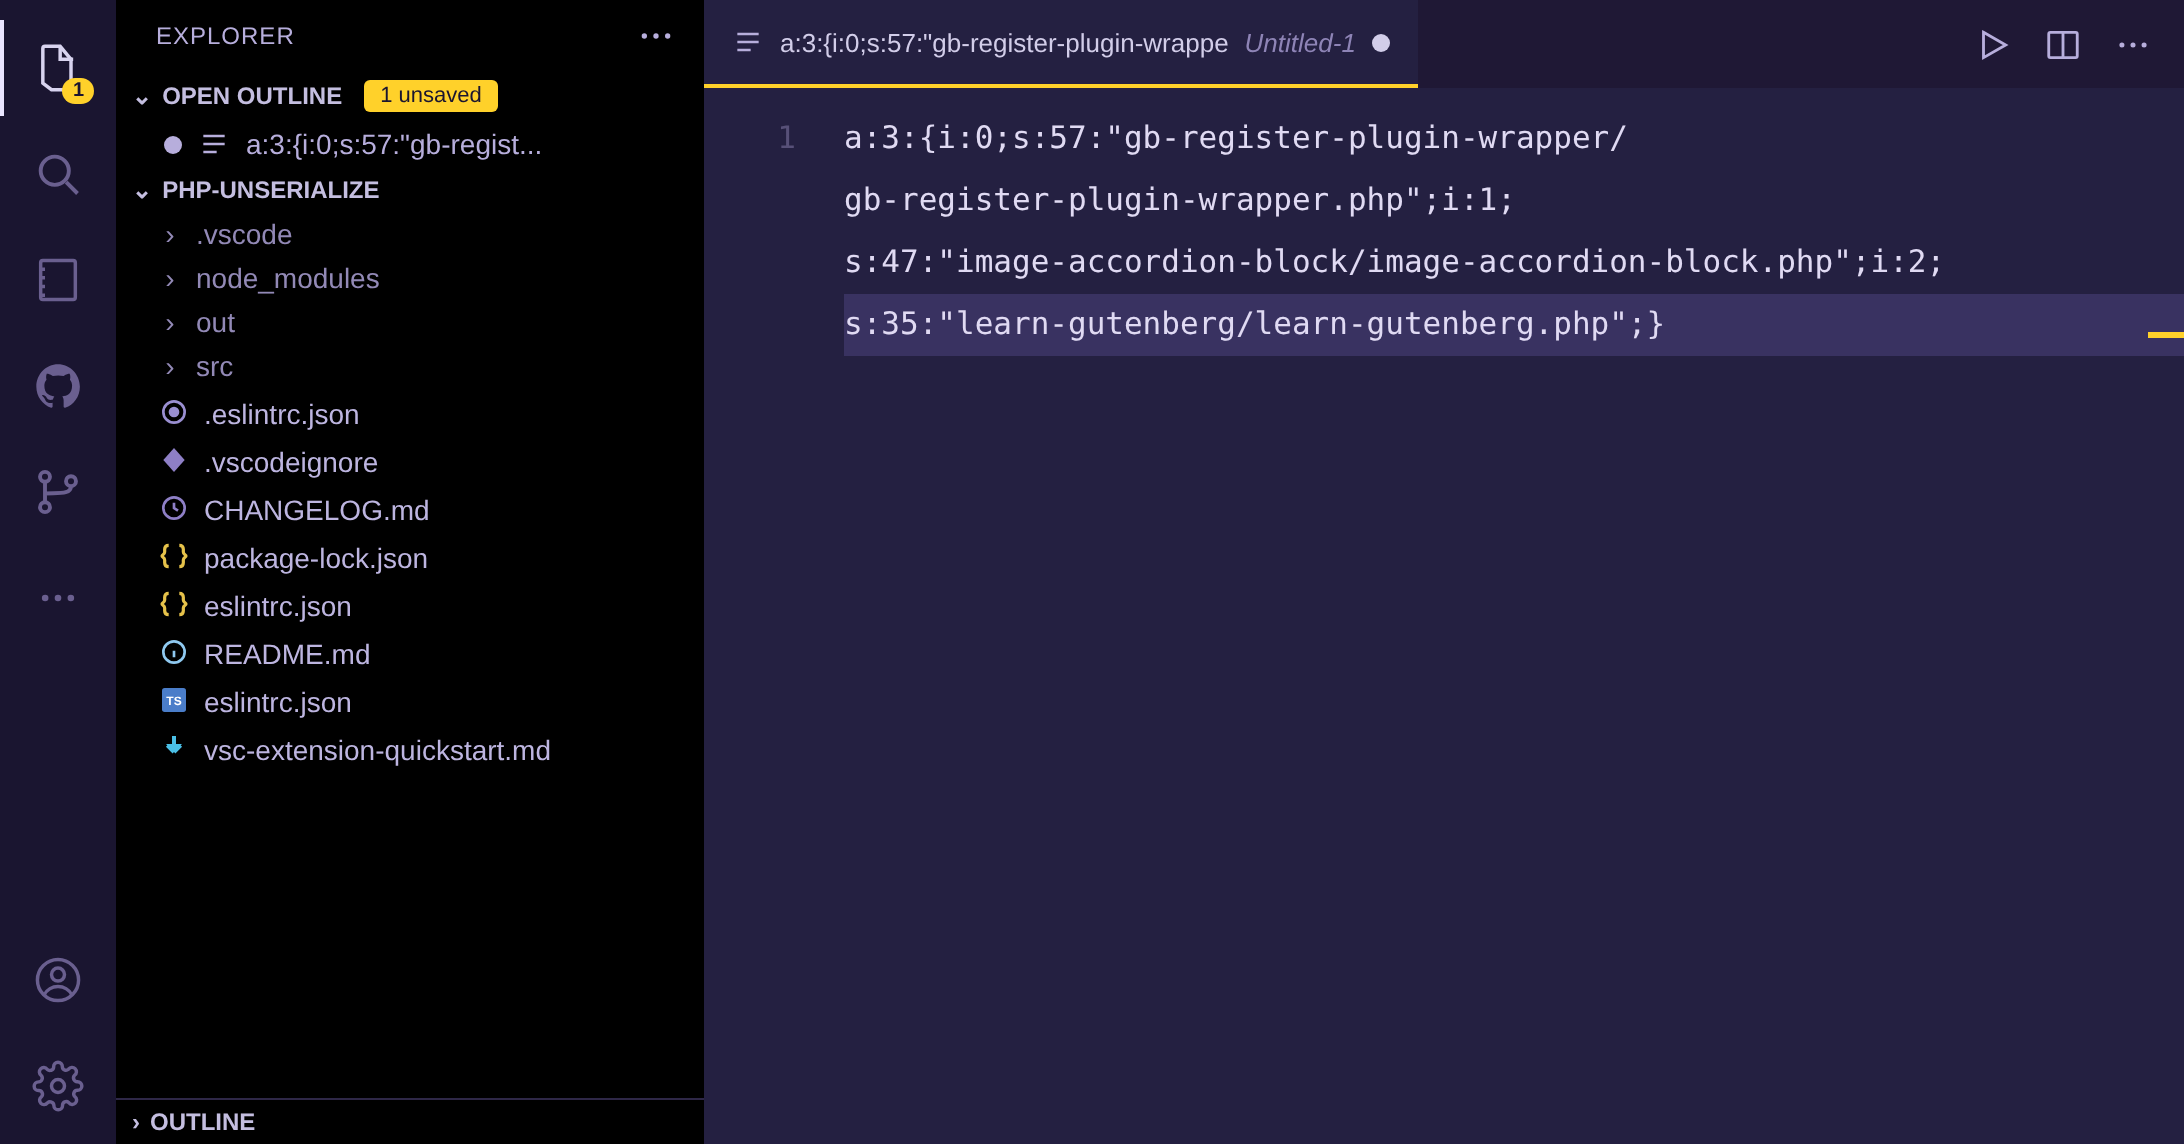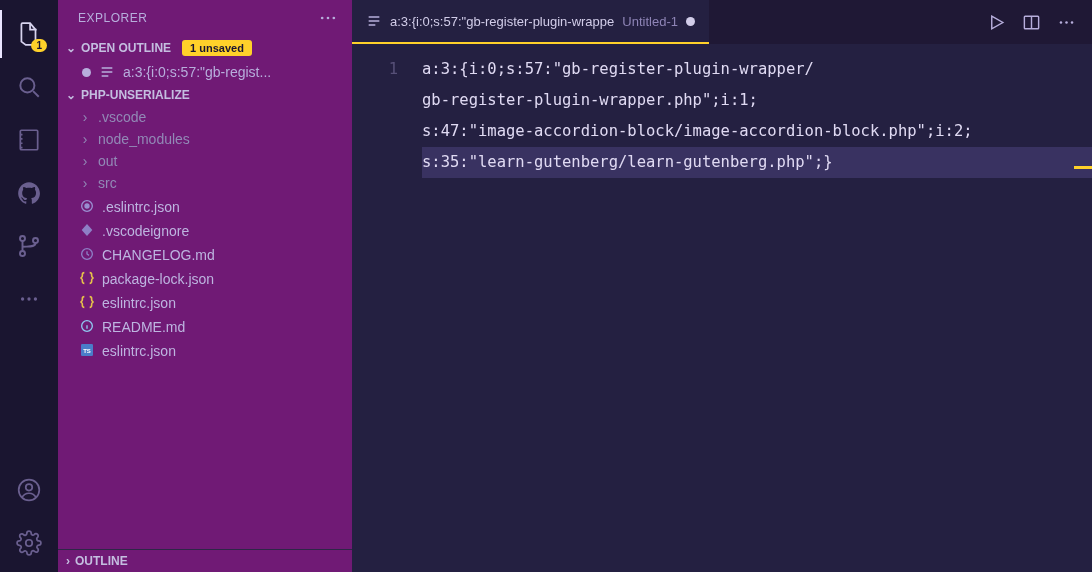--- a/index.html
+++ b/index.html
@@ -54,21 +54,21 @@
   font-size: 10px;
   font-weight: bold;
   padding: 1px 5px;
   min-width: 14px;
   text-align: center;
 }
 
 
 .sidebar {
   width: 294px;
-  background: #701a75;
+  background: #000000;
   display: flex;
   flex-direction: column;
   overflow: hidden;
 }
 .sidebar-header {
   display: flex;
   align-items: center;
   justify-content: space-between;
   padding: 8px 14px 8px 20px;
   font-size: 12px;
@@ -84,21 +84,21 @@
   color: #c4bee0;
   cursor: pointer;
   gap: 5px;
 }
 .unsaved-pill {
   background: #ffd12a;
   color: #1a1530;
   padding: 2px 8px;
   border-radius: 3px;
   font-size: 11px;
-  font-weight: bold;
+  font-weight: normal;
   margin-left: 6px;
 }
 .open-editor-row {
   display: flex;
   align-items: center;
   padding: 4px 10px 4px 24px;
   font-size: 14px;
   color: #b7aedc;
   cursor: pointer;
   gap: 8px;
@@ -159,21 +159,21 @@
   padding: 0 14px;
   height: 100%;
   background: #242041;
   font-size: 13px;
   color: #d2cde9;
   border-bottom: 2px solid #ffd12a;
   gap: 8px;
   cursor: pointer;
   position: relative;
 }
-.tab .tab-title2 { color: #8e84b6; }
+.tab .tab-title2 { color: #8e84b6; font-style: italic; }
 .tab .tab-dot { width:9px; height:9px; border-radius:50%; background:#d2cde9; }
 .tab-actions {
   margin-left: auto;
   display: flex;
   align-items: center;
   gap: 16px;
   padding-right: 16px;
   color: #b7aedc;
 }
 .tab-actions > * { cursor: pointer; }
@@ -369,20 +369,29 @@
         <span>README.md</span>
       </div>
       <div class="tree-row file">
         <span class="file-icon">
           <svg width="16" height="16" viewBox="0 0 24 24">
             <rect x="3" y="3" width="18" height="18" rx="2" fill="#4a7dc9"></rect>
             <text x="12" y="16" text-anchor="middle" fill="#fff" font-size="9" font-family="sans-serif" font-weight="bold">TS</text>
           </svg>
         </span>
         <span>eslintrc.json</span>
+      </div>
+      <div class="tree-row file">
+        <span class="file-icon">
+          <svg width="16" height="16" viewBox="0 0 24 24" fill="#4abfe6">
+            <path d="M12 3v12m0 0l-5-5m5 5l5-5" stroke="#4abfe6" stroke-width="3" fill="none"></path>
+            <path d="M12 15l-6-6h12z"></path>
+          </svg>
+        </span>
+        <span>vsc-extension-quickstart.md</span>
       </div>
     </div>
 
   <div class="section-header outline-section">
     <span class="chev">›</span>
     <span>OUTLINE</span>
   </div>
 </div>
 
 <div class="editor-area">

